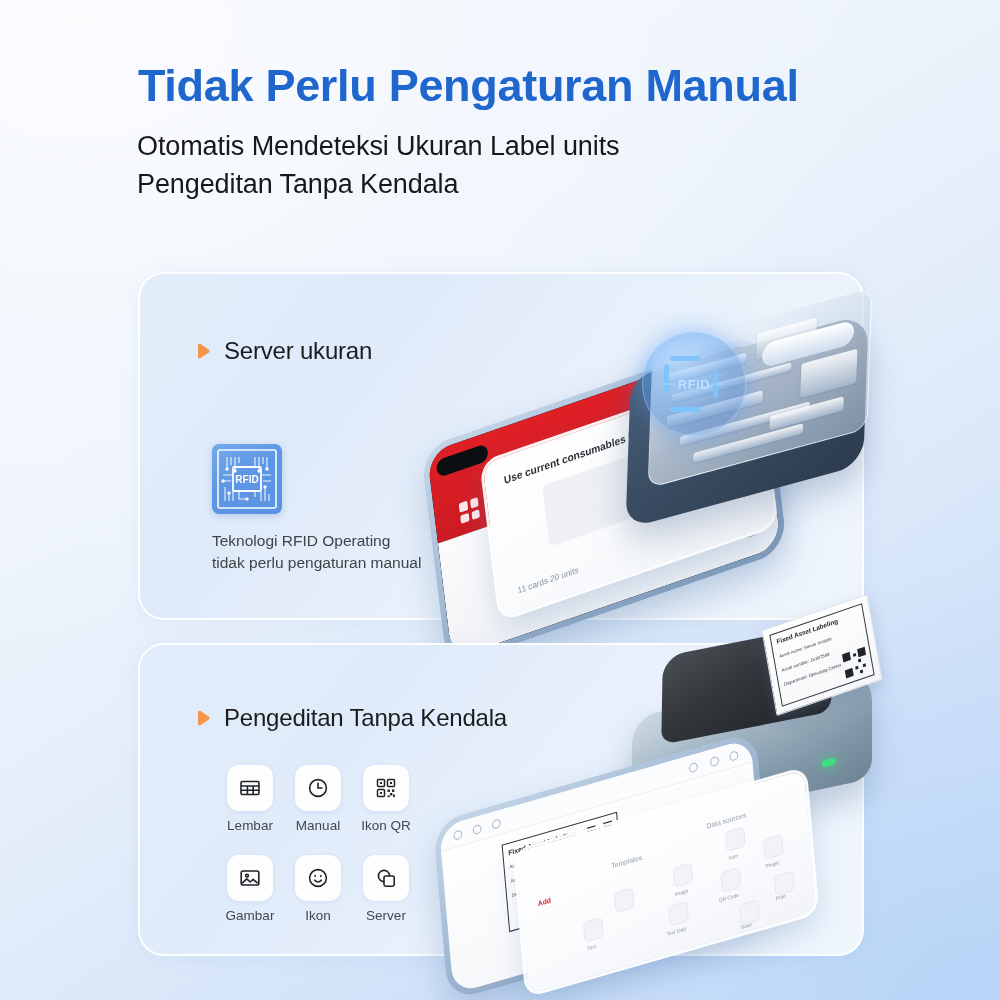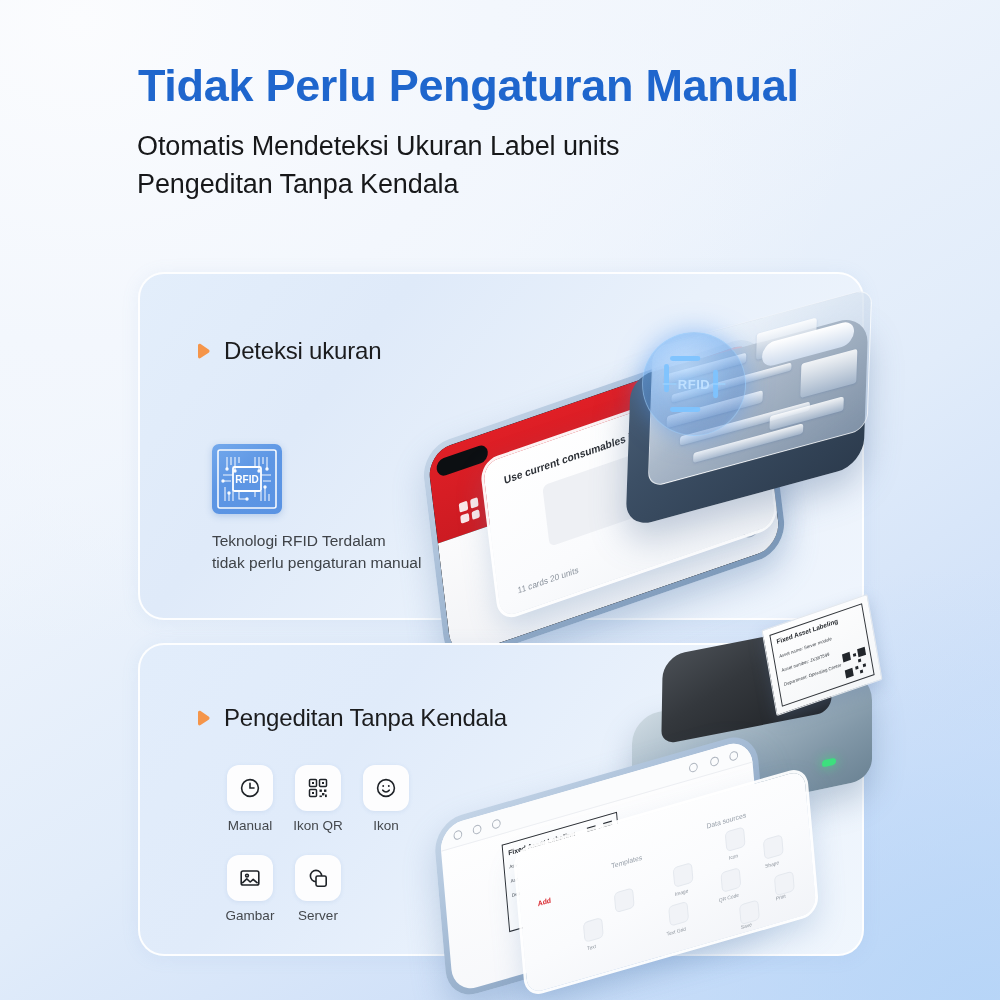--- a/index.html
+++ b/index.html
@@ -297,21 +297,21 @@
     <span>Otomatis Mendeteksi Ukuran Label units</span>
     <span>Pengeditan Tanpa Kendala</span>
   </div>
 
   <div class="card" id="card-1">
     <div class="card-head">
       <svg class="marker" viewBox="0 0 15 17">
         <path d="M2 2.6c0-1.7 1.3-2.4 2.6-1.5l8 5.4c1.3.9 1.3 2.3 0 3.2l-8 5.4c-1.3.9-2.6.2-2.6-1.5z" fill="#f5954a"></path>
       </svg>
       <div class="card-title">
-        <span>Deteksi ukuran</span>
+        <span>Server ukuran</span>
       </div>
     </div>
   </div>
 
   <div class="art" id="art-phone-1">
     <div class="phone-body">
       <div class="phone-screen">
         <div class="ph1-top">
           <div class="ph1-notch"></div>
           <div class="ph1-dots">
@@ -393,21 +393,21 @@
           <circle cx="12" cy="44" r="1.7"></circle>
             <circle cx="48" cy="38" r="1.7"></circle>
           <circle cx="30" cy="50" r="1.7"></circle>
             <circle cx="6" cy="32" r="1.7"></circle>
         </g>
         <rect x="16" y="18" width="28" height="24" rx="1.5" fill="none" stroke="#ffffff" stroke-width="1.8"></rect>
         <text x="30" y="34" font-family="Liberation Sans, sans-serif" font-size="10" font-weight="bold" fill="#ffffff" text-anchor="middle">RFID</text>
       </svg>
     </div>
     <div class="rfid-caption">
-      <span>Teknologi RFID Terdalam</span>
+      <span>Teknologi RFID Operating</span>
       <span>tidak perlu pengaturan manual</span>
     </div>
   </div>
 
   <div class="card" id="card-2">
     <div class="card-head">
       <svg class="marker" viewBox="0 0 15 17">
         <path d="M2 2.6c0-1.7 1.3-2.4 2.6-1.5l8 5.4c1.3.9 1.3 2.3 0 3.2l-8 5.4c-1.3.9-2.6.2-2.6-1.5z" fill="#f5954a"></path>
       </svg>
       <div class="card-title">
@@ -490,20 +490,29 @@
     <div class="pnl-cap" style="left:64px;  top:109px;">Text</div>
     <div class="pnl-ic" style="left:96px;  top:66px;"></div>
     <div class="pnl-ic" style="left:222px; top:112px;"></div>
     <div class="pnl-cap" style="left:222px; top:131px;">Save</div>
     <div class="pnl-ic" style="left:260px; top:94px;"></div>
     <div class="pnl-cap" style="left:260px; top:113px;">Print</div>
   </div>
 
   <div class="tool-grid">
 
+    <div class="tool">
+      <div class="tool-tile">
+        <svg viewBox="0 0 24 24" fill="none" stroke="#1f2328" stroke-width="1.6">
+          <rect x="3" y="5.5" width="18" height="13" rx="1.5"></rect>
+          <path d="M3 10h18M3 14.2h18M9.4 10v8.5M15.2 10v8.5"></path>
+        </svg>
+      </div>
+      <div class="tool-label">Lembar</div>
+    </div>
 
     <div class="tool">
       <div class="tool-tile">
         <svg viewBox="0 0 24 24" fill="none" stroke="#1f2328" stroke-width="1.6">
           <circle cx="12" cy="12" r="8.4"></circle>
           <path d="M12 7.4V12h4" stroke-linecap="round"></path>
         </svg>
       </div>
       <div class="tool-label">Manual</div>
     </div>
@@ -525,38 +534,38 @@
             <rect x="19" y="18.5" width="1.8" height="2.6"></rect>
           </g>
         </svg>
       </div>
       <div class="tool-label">Ikon QR</div>
     </div>
 
     <div class="tool">
       <div class="tool-tile">
         <svg viewBox="0 0 24 24" fill="none" stroke="#1f2328" stroke-width="1.6">
+          <rect x="3.2" y="5" width="17.6" height="14" rx="1.8"></rect>
+          <circle cx="9" cy="9.6" r="1.4"></circle>
+          <path d="M4.2 17.2l4.6-4.4 3.4 3.2 3-2.6 4.4 3.8" stroke-linejoin="round"></path>
+        </svg>
+      </div>
+      <div class="tool-label">Gambar</div>
+    </div>
+
+    <div class="tool">
+      <div class="tool-tile">
+        <svg viewBox="0 0 24 24" fill="none" stroke="#1f2328" stroke-width="1.6">
           <circle cx="12" cy="12" r="8.4"></circle>
           <circle cx="9.2" cy="10" r=".95" fill="#1f2328" stroke="none"></circle>
           <circle cx="14.8" cy="10" r=".95" fill="#1f2328" stroke="none"></circle>
           <path d="M8.8 14.2c.9 1.2 2 1.8 3.2 1.8s2.3-.6 3.2-1.8" stroke-linecap="round"></path>
         </svg>
       </div>
       <div class="tool-label">Ikon</div>
-    </div>
-
-    <div class="tool">
-      <div class="tool-tile">
-        <svg viewBox="0 0 24 24" fill="none" stroke="#1f2328" stroke-width="1.6">
-          <rect x="3.2" y="5" width="17.6" height="14" rx="1.8"></rect>
-          <circle cx="9" cy="9.6" r="1.4"></circle>
-          <path d="M4.2 17.2l4.6-4.4 3.4 3.2 3-2.6 4.4 3.8" stroke-linejoin="round"></path>
-        </svg>
-      </div>
-      <div class="tool-label">Gambar</div>
     </div>
 
     <div class="tool">
       <div class="tool-tile">
         <svg viewBox="0 0 24 24" fill="none" stroke="#1f2328" stroke-width="1.6">
           <circle cx="10" cy="10" r="5.6"></circle>
           <rect x="10" y="10" width="10.2" height="10.2" rx="1.6" fill="#ffffff"></rect>
         </svg>
       </div>
       <div class="tool-label">Server</div>

